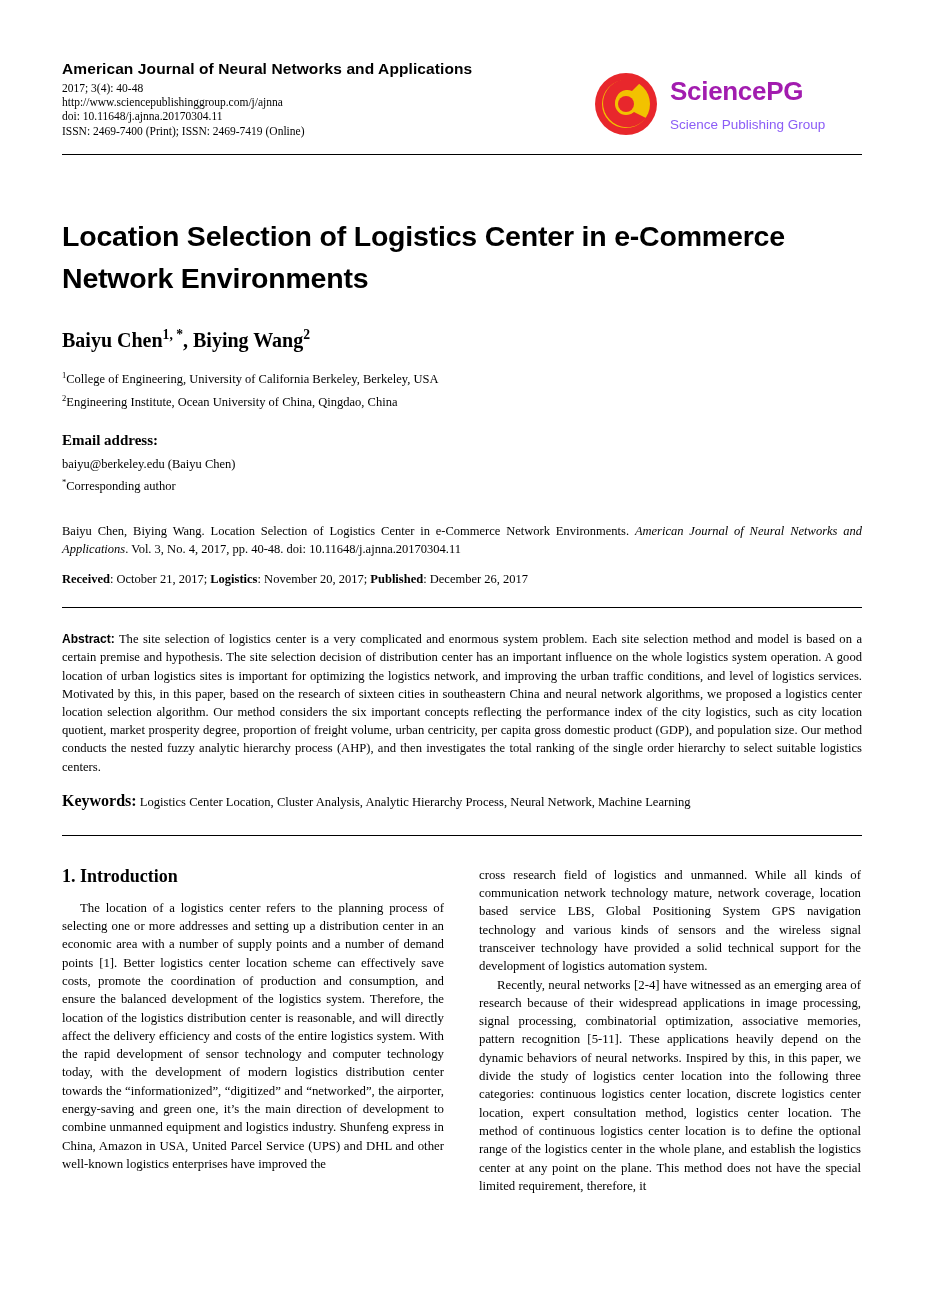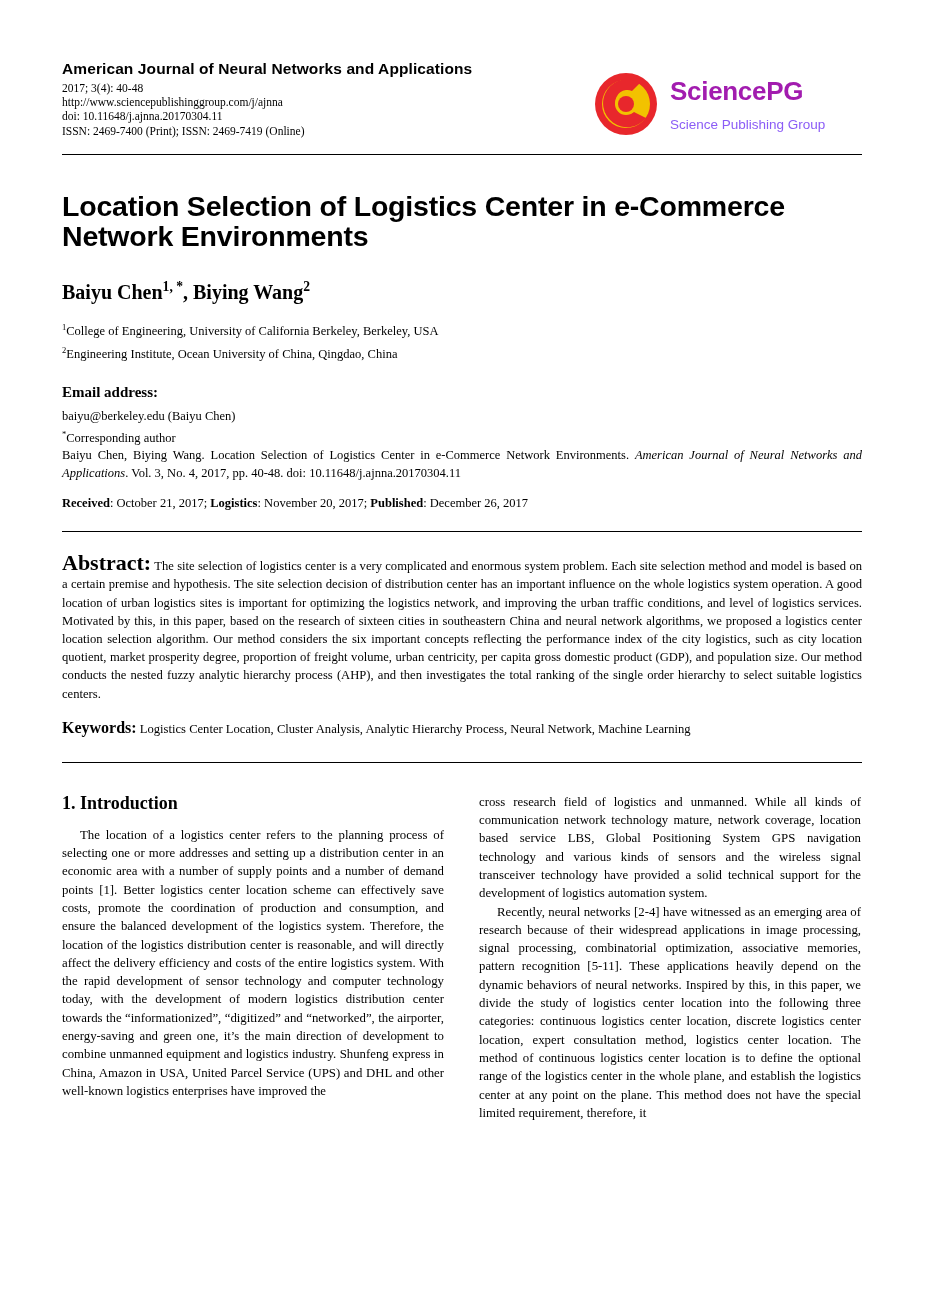--- a/index.html
+++ b/index.html
@@ -85,22 +85,22 @@
     border: none;
     border-top: 1.2px solid #000;
     margin: 0;
   }
 
   
   h1.paper-title {
     font-family: "Liberation Sans", sans-serif;
     font-size: 28.5px;
     font-weight: bold;
-    line-height: 30px;
-    margin: 36px 0 0 0;
+    line-height: 42px;
+    margin: 60px 0 0 0;
     letter-spacing: -0.2px;
   }
 
   h2.authors {
     font-family: "Liberation Serif", serif;
     font-size: 20px;
     font-weight: bold;
     margin: 28px 0 0 0;
   }
   sup { font-size: 0.68em; vertical-align: super; }
@@ -124,41 +124,42 @@
   .cite-head {
     font-family: "Liberation Serif", serif;
     font-weight: bold;
     font-size: 15px;
     margin: 18px 0 7px 0;
   }
   .cite-body {
     font-size: 12.5px;
     line-height: 17.5px;
     text-align: justify;
+    margin-top: 28px;
   }
   .cite-body i { font-style: italic; }
 
   .dates {
     margin-top: 14px;
     font-size: 12.5px;
   }
   .dates b { font-weight: bold; }
 
   .abstract-wrap {
     margin-top: 22px;
   }
   .abstract {
     font-size: 12.6px;
     line-height: 18.2px;
     text-align: justify;
   }
   .abstract .lead {
-    font-family: Liberation Serif, serif;
-    font-weight: bold;
-    font-size: 22px;
+    font-family: Liberation Sans, sans-serif;
+    font-weight: bold;
+    font-size: 12px;
   }
   .keywords {
     margin-top: 16px;
     font-size: 12.6px;
     line-height: 18px;
     text-align: justify;
   }
   .keywords .lead {
     font-weight: bold;
     font-size: 16px;

